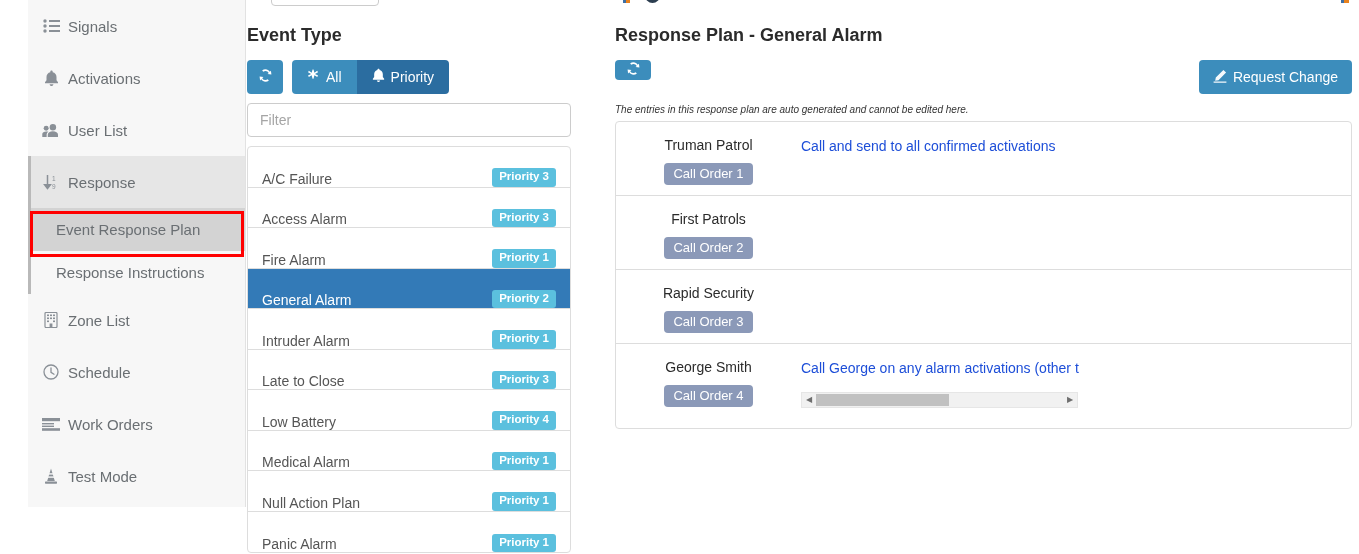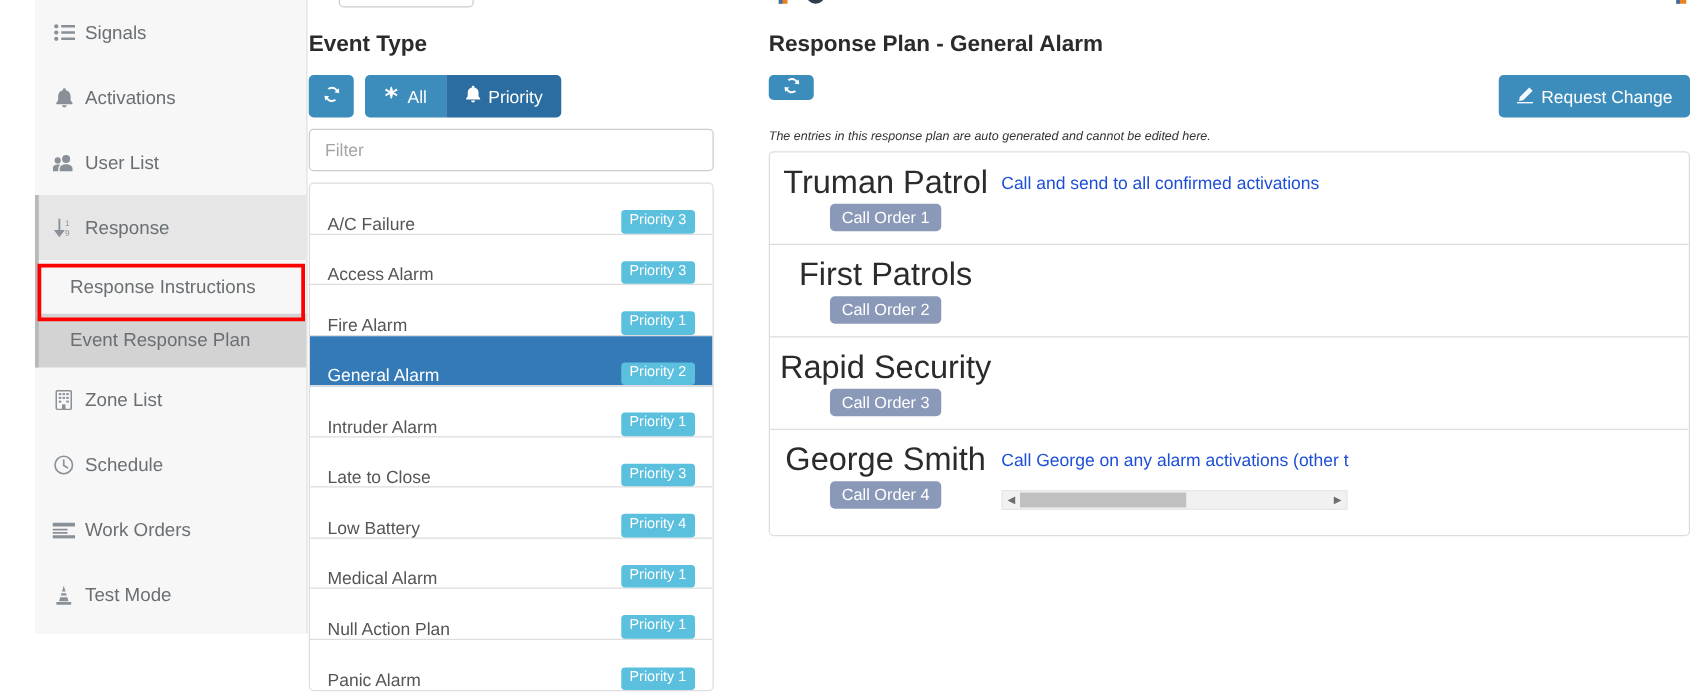--- a/index.html
+++ b/index.html
@@ -218,21 +218,21 @@
   }
   .event-row:last-child { border-bottom: none; }
   .event-row.selected {
     background: #337ab7;
     color: #ffffff;
   }
   .badge-priority {
     background: #5bc0de;
     color: #ffffff;
     font-size: 11.5px;
-    font-weight: normal;
+    font-weight: bold;
     border-radius: 3px;
     padding: 3px 7px 4px 7px;
     line-height: 1;
     white-space: nowrap;
   }
 
   
   .plan-panel {
     position: absolute;
     left: 615px;
@@ -276,21 +276,21 @@
   }
   .plan-row:last-child { border-bottom: none; }
   .plan-left {
     width: 185px;
     flex: none;
     padding: 11px 0 10px 0;
     text-align: center;
     box-sizing: border-box;
   }
   .plan-name {
-    font-size: 26px;
+    font-size: 14px;
     color: #2b2b2b;
     line-height: 24px;
     white-space: nowrap;
   }
   .badge-callorder {
     display: inline-block;
     margin-top: 6px;
     background: #8b99b8;
     color: #ffffff;
     font-size: 13px;
@@ -405,26 +405,26 @@
             <g fill="#8a9097">
               <path d="M4.5 1v12.5M4.5 14.6L1.6 10.8h5.8z" stroke="#8a9097" stroke-width="1.5" fill="#8a9097"></path>
               <text x="9" y="7" font-size="6.5" font-family="Liberation Sans, sans-serif" fill="#8a9097">1</text>
               <text x="9" y="15" font-size="6.5" font-family="Liberation Sans, sans-serif" fill="#8a9097">9</text>
             </g>
           </svg>
       </span>
       <span class="nav-label">Response</span>
     </div>
 
+    <div class="nav-sub selected">
+      <span>Event Response Plan</span>
+    </div>
+
     <div class="nav-sub">
       <span>Response Instructions</span>
-    </div>
-
-    <div class="nav-sub selected">
-      <span>Event Response Plan</span>
     </div>
 
     <div class="nav-item">
       <span class="nav-ico">
         <svg width="14" height="16" viewBox="0 0 14 16">
             <g fill="#8a9097">
               <rect x="1" y="0.5" width="12" height="15" rx="1" fill="none" stroke="#8a9097" stroke-width="1.2"></rect>
               <rect x="3" y="2.5" width="2" height="1.6"></rect>
               <rect x="6" y="2.5" width="2" height="1.6"></rect>
               <rect x="9" y="2.5" width="2" height="1.6"></rect>

